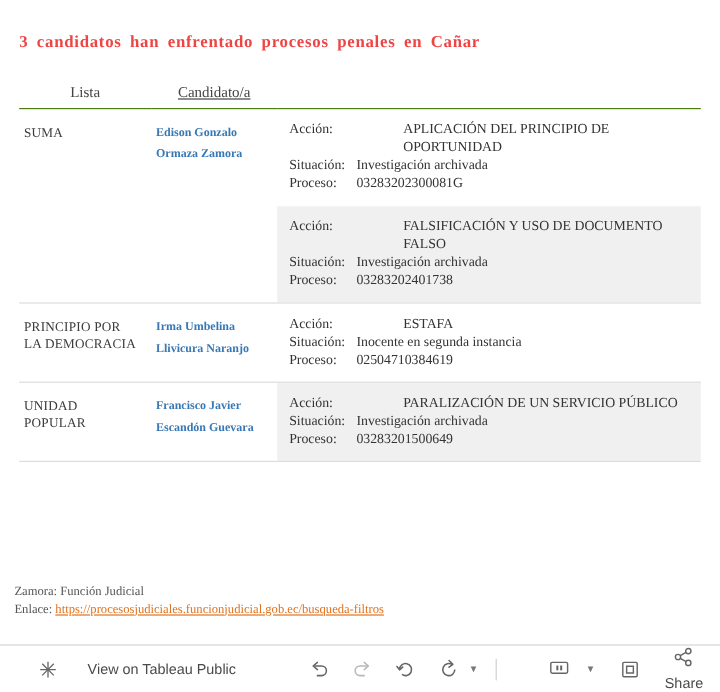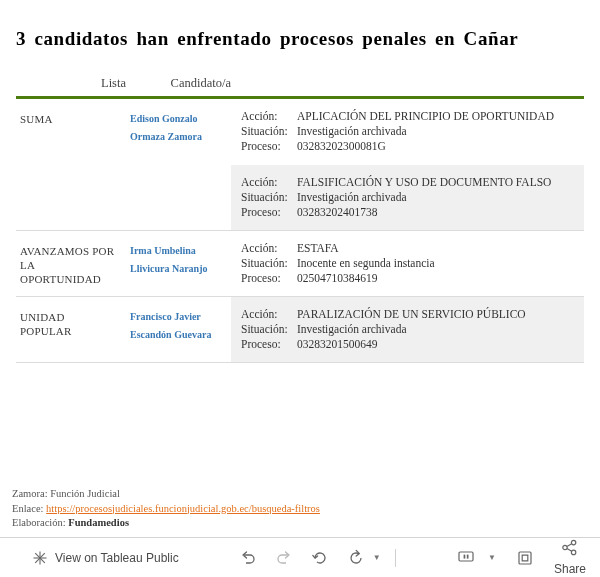--- a/index.html
+++ b/index.html
@@ -15,45 +15,45 @@
     overflow: hidden;
   }
   .viz {
     position: relative;
     width: 600px;
     height: 537px;
     box-sizing: border-box;
   }
   .title {
     font-family: "Liberation Serif", serif;
-    font-size: 19px;
+    font-size: 14px;
     font-weight: bold;
-    color: #000000;
+    color: #ef4444;
     letter-spacing: 0.6px;
     padding: 28px 16px 0 16px;
     word-spacing: 3px;
   }
   table.main {
     width: 568px;
     margin: 26px 16px 0 16px;
     border-collapse: collapse;
     table-layout: fixed;
   }
   table.main th {
     font-family: "Liberation Serif", serif;
     font-weight: normal;
     font-size: 12.5px;
     color: #444444;
-    text-align: right;
+    text-align: center;
     padding: 0 0 5px 0;
-    border-bottom: 3px solid #4d7c0f;
+    border-bottom: 1px solid #4d7c0f;
     vertical-align: bottom;
   }
   th.col-lista { width: 110px; padding-left: 4px; }
-  th.col-cand  { width: 105px; padding-left: 4px; }
+  th.col-cand  { width: 105px; padding-left: 4px; text-decoration: underline; }
   th.col-det   { width: 353px; }
 
   td.lista {
     font-family: "Liberation Serif", serif;
     font-size: 11px;
     color: #3b3b3b;
     vertical-align: top;
     padding: 13px 8px 10px 4px;
     line-height: 14px;
     border-bottom: 1px solid #dcdcdc;
@@ -93,21 +93,21 @@
     color: #333333;
   }
   .field .lbl {
     width: 56px;
     flex: 0 0 56px;
     color: #333333;
   }
   .field .val {
     flex: 1 1 auto;
   }
-  .field .val.up { text-transform: none; }
+  .field .val.up { text-transform: none; margin-left: 39px; }
 
   .footer {
     position: absolute;
     left: 12px;
     top: 487px;
     font-family: "Liberation Serif", serif;
     font-size: 10.5px;
     line-height: 14.5px;
     color: #555555;
   }
@@ -131,21 +131,21 @@
     display: flex;
     align-items: center;
     font-family: "Liberation Sans", sans-serif;
     font-size: 12px;
     color: #4a4a4a;
   }
   .tb-left {
     display: flex;
     align-items: center;
     padding-left: 32px;
-    gap: 7px;
+    gap: 25px;
     cursor: pointer;
   }
   .tb-label { font-size: 12px; color: #4a4a4a; }
   .tb-mid {
     display: flex;
     align-items: center;
     gap: 14px;
     margin-left: 58px;
   }
   .tb-right {
@@ -232,21 +232,21 @@
             </div>
             <div class="field">
               <span class="lbl">Proceso:</span>
               <span class="val">03283202401738</span>
             </div>
           </div>
         </td>
       </tr>
 
       <tr>
-        <td class="lista">AVANZAMOS POR LA OPORTUNIDAD</td>
+        <td class="lista">PRINCIPIO POR LA DEMOCRACIA</td>
         <td class="cand">
           <div class="name">Irma Umbelina Llivicura Naranjo</div>
         </td>
         <td class="det">
           <div class="case plain">
             <div class="field">
               <span class="lbl">Acción:</span>
               <span class="val up">ESTAFA</span>
             </div>
             <div class="field">
@@ -287,24 +287,20 @@
   </table>
 
   <div class="footer">
     <div class="row">
       <span class="lab">Zamora:</span>
       <span>Función Judicial</span>
     </div>
     <div class="row">
       <span class="lab">Enlace:</span>
       <a href="#">https://procesosjudiciales.funcionjudicial.gob.ec/busqueda-filtros</a>
-    </div>
-    <div class="row">
-      <span class="lab">Elaboración:</span>
-      <span class="bold">Fundamedios</span>
     </div>
   </div>
 </div>
 
 <div class="toolbar">
   <div class="tb-left">
     <span>
       <svg width="16" height="16" viewBox="0 0 16 16">
         <g stroke="#666666" stroke-width="1.1" fill="none">
           <line x1="8" y1="1.5" x2="8" y2="14.5"></line>

